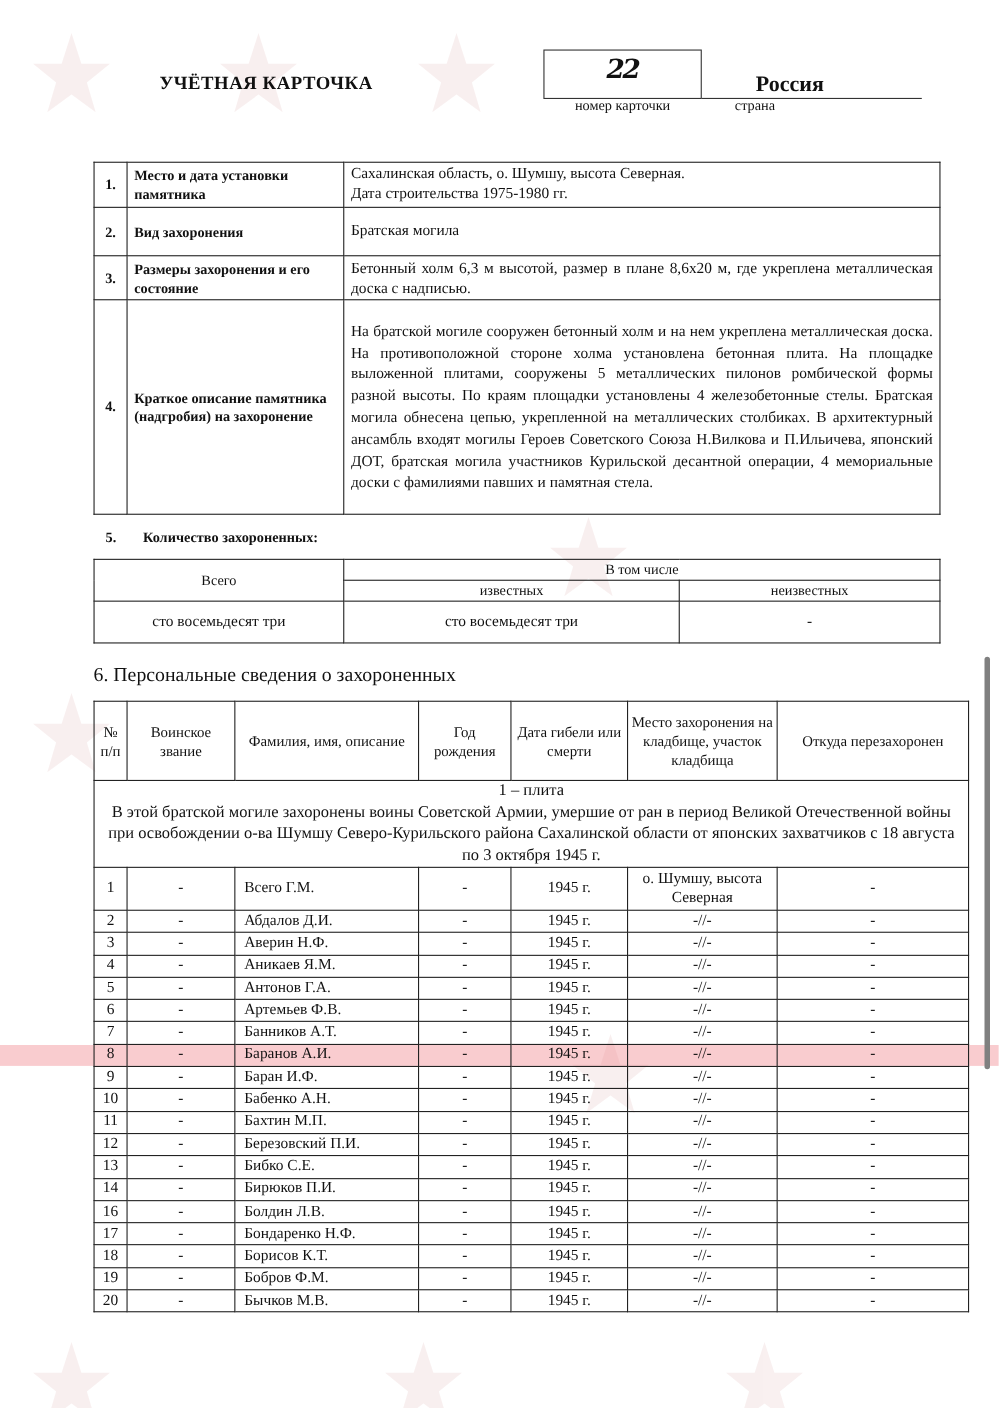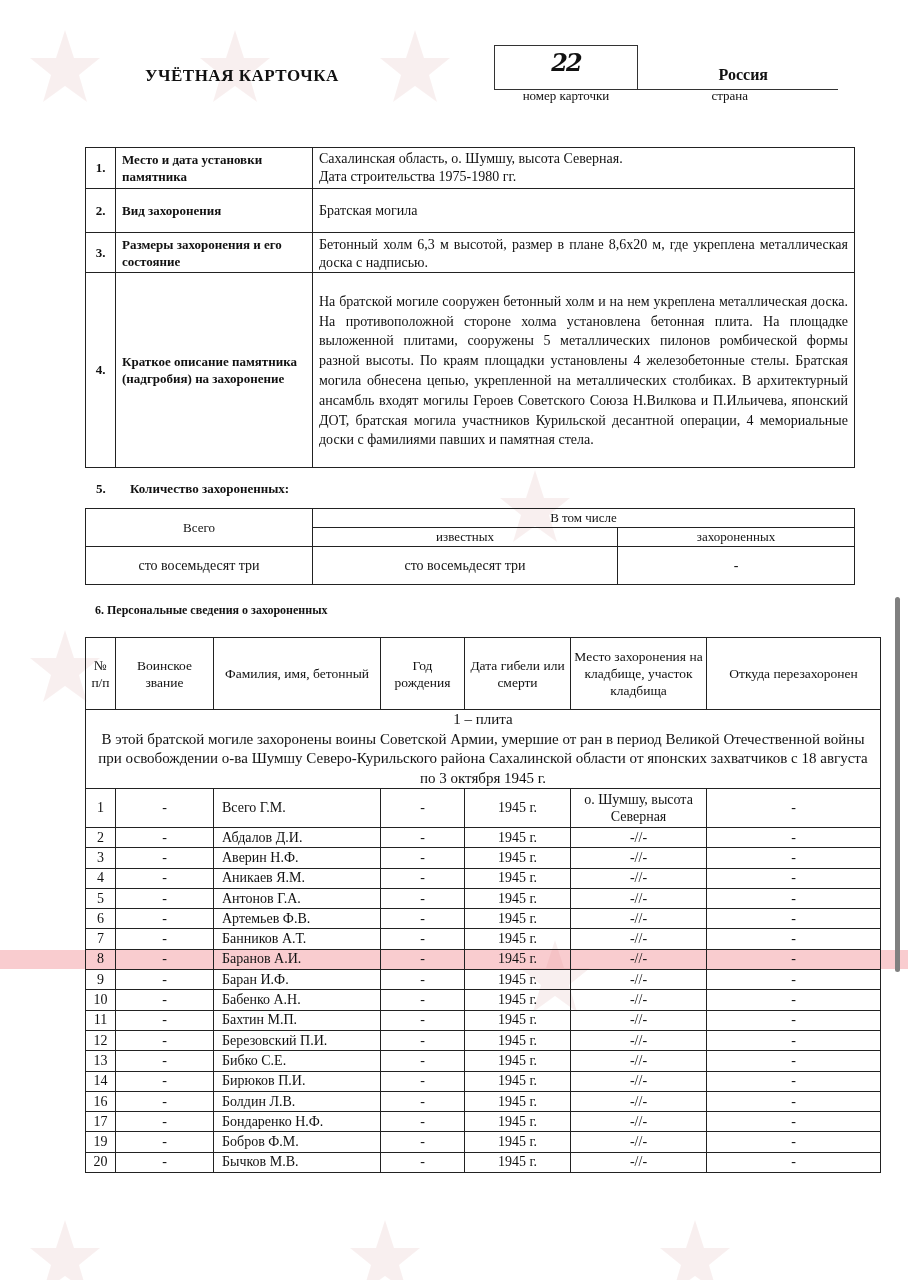--- a/index.html
+++ b/index.html
@@ -8,36 +8,36 @@
     background: #ffffff; color: #111;
     font-family: "Liberation Serif", "DejaVu Serif", serif;
   }
   .abs { position: absolute; }
   
   .title { left: 145px; top: 66px; font-size: 17px; font-weight: bold; letter-spacing: 0.5px; }
   .cardbox { left: 494px; top: 45px; width: 144px; height: 45px; border: 1px solid #333; box-sizing: border-box; }
   .cardnum { left: 494px; top: 48px; width: 144px; text-align: center; font-family: "DejaVu Serif", serif; font-style: italic; font-weight: bold; font-size: 24px; letter-spacing: -2px; }
   .cardlbl { left: 494px; top: 88px; width: 144px; text-align: center; font-size: 13px; }
   .country-line { left: 638px; top: 89px; width: 200px; height: 0; border-top: 1px solid #333; }
-  .country { left: 668px; top: 66px; width: 100px; text-align: right; font-size: 16px; font-weight: bold; }
-  .countrylbl { left: 668px; top: 88px; width: 80px; text-align: right; font-size: 13px; }
+  .country { left: 668px; top: 66px; width: 100px; text-align: center; font-size: 20px; font-weight: bold; }
+  .countrylbl { left: 668px; top: 88px; width: 80px; text-align: left; font-size: 13px; }
 
   table { border-collapse: collapse; position: absolute; }
   td { border: 1px solid #222; padding: 0 6px; vertical-align: middle; font-size: 14px; line-height: 18px; }
   
   .info { left: 85px; top: 147px; width: 770px; }
   .info td.n { width: 17px; text-align: center; font-weight: bold; font-size: 13px; padding: 0 6px; }
   .info td.k { width: 184px; font-weight: bold; font-size: 13px; line-height: 17px; }
   .info td.v { text-align: left; }
   .info td.just { text-align: justify; line-height: 19.8px; padding-top: 2px; padding-bottom: 0; }
   .sec5 { left: 96px; top: 481px; font-weight: bold; font-size: 13px; }
   .sec5 span.num { display: inline-block; width: 34px; }
   .count { left: 85px; top: 508px; width: 770px; }
   .count td { text-align: center; font-size: 13px; }
-  .sec6 { left: 95px; top: 603px; font-weight: bold; font-size: 12px; }
+  .sec6 { left: 85px; top: 603px; font-weight: normal; font-size: 18px; }
   
   .persons { left: 85px; top: 637px; width: 796px; }
   .persons td { text-align: center; padding: 0 3px; font-size: 14px; line-height: 18px; }
   .persons td.name { text-align: left; padding-left: 8px; }
   .persons tr.hdr td { height: 71px; line-height: 17px; font-size: 13.5px; }
   .persons tr.plate td { height: 78px; font-size: 15px; line-height: 19.5px; padding: 0 4px; }
   .persons tr.first td { height: 38px; }
   .persons tr.first td.place { line-height: 17px; }
   .persons tr.row td { height: 19.3px; line-height: 18px; }
   .highlight { left: 0; top: 950px; width: 908px; height: 19px; background: rgba(240,120,130,0.38); }
@@ -115,21 +115,21 @@
 
 <div class="abs sec5"><span class="num">5.</span><span>Количество захороненных:</span></div>
 <table class="count">
   <tbody>
       <tr style="height:18px">
     <td rowspan="2" style="width:214px">Всего</td>
     <td colspan="2">В том числе</td>
   </tr>
   <tr style="height:18px">
     <td style="width:292px">известных</td>
-    <td>захороненных</td>
+    <td>неизвестных</td>
   </tr>
   <tr style="height:38px">
     <td style="font-size:14px">сто восемьдесят три</td>
     <td style="font-size:14px">сто восемьдесят три</td>
     <td style="font-size:14px">-</td>
   </tr>
 </tbody>
   </table>
 
 <div class="abs sec6">6. Персональные сведения о захороненных</div>
@@ -143,21 +143,21 @@
       <col style="width:167px">
       <col style="width:84px">
       <col style="width:106px">
       <col style="width:136px">
       <col>
   </colgroup>
   <tbody>
       <tr class="hdr">
     <td>№ п/п</td>
     <td>Воинское звание</td>
-    <td>Фамилия, имя, бетонный</td>
+    <td>Фамилия, имя, описание</td>
     <td>Год рождения</td>
     <td>Дата гибели или смерти</td>
     <td>Место захоронения на кладбище, участок кладбища</td>
     <td>Откуда перезахоронен</td>
   </tr>
   <tr class="plate">
     <td colspan="7">
       <div>1 – плита</div>
       <div>В этой братской могиле захоронены воины Советской Армии, умершие от ран в период Великой Отечественной войны при освобождении о-ва Шумшу Северо-Курильского района Сахалинской области от японских захватчиков с 18 августа по 3 октября 1945 г.</div>
     </td>
@@ -302,20 +302,29 @@
       <tr class="row">
         <td>17</td>
         <td>-</td>
         <td class="name">Бондаренко Н.Ф.</td>
         <td>-</td>
         <td>1945 г.</td>
         <td class="place">-//-</td>
         <td>-</td>
       </tr>
       <tr class="row">
+        <td>18</td>
+        <td>-</td>
+        <td class="name">Борисов К.Т.</td>
+        <td>-</td>
+        <td>1945 г.</td>
+        <td class="place">-//-</td>
+        <td>-</td>
+      </tr>
+      <tr class="row">
         <td>19</td>
         <td>-</td>
         <td class="name">Бобров Ф.М.</td>
         <td>-</td>
         <td>1945 г.</td>
         <td class="place">-//-</td>
         <td>-</td>
       </tr>
       <tr class="row">
         <td>20</td>

